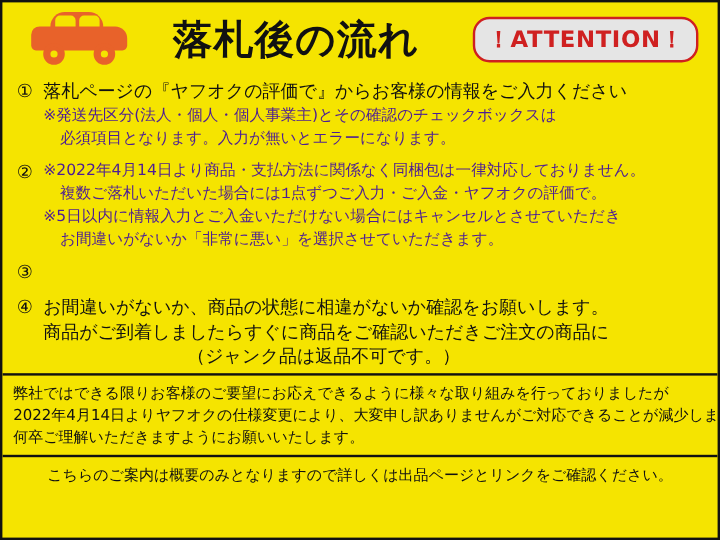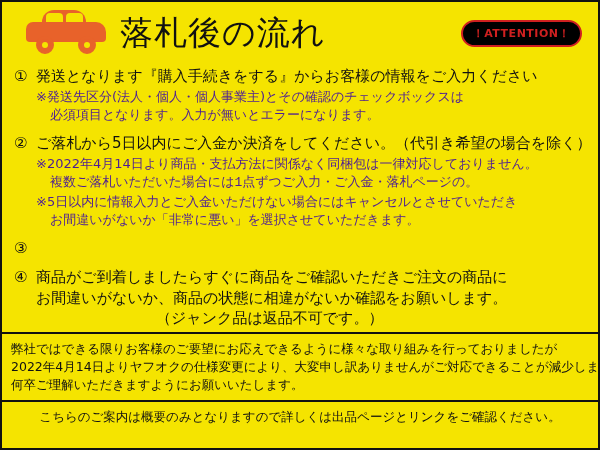--- a/index.html
+++ b/index.html
@@ -84,37 +84,37 @@
     width: 6px;
     height: 6px;
     border-radius: 50%;
     background: #f5e400;
   }
   .wheel.front { left: 16px; }
   .wheel.rear { left: 58px; }
 
   .header-title {
     font-size: 33px;
-    font-weight: normal;
+    font-weight: bold;
     color: #111111;
     letter-spacing: 1px;
-    margin-left: 8px;
+    margin-left: 32px;
     white-space: nowrap;
   }
   .attention-badge {
     margin-left: auto;
     margin-right: 6px;
     border: 2px solid #cf2020;
     border-radius: 14px;
     color: #cf2020;
-    font-size: 11px;
+    font-size: 19px;
     font-weight: bold;
     padding: 4px 10px;
     white-space: nowrap;
-    background: #000000;
+    background: #e5e5e5;
     letter-spacing: 0.5px;
   }
 
   
   .content {
     padding: 2px 12px 0 12px;
   }
   .item {
     display: flex;
     align-items: flex-start;
@@ -195,54 +195,53 @@
     </div>
     <div class="header-title">落札後の流れ</div>
     <div class="attention-badge">！ATTENTION！</div>
   </div>
 
   <div class="content">
 
     <div class="item">
       <div class="marker">①</div>
       <div class="item-body">
-        <div class="line main">発送となります『購入手続きをする』からお客様の情報をご入力ください</div>
+        <div class="line main">落札ページの『ヤフオクの評価で』からお客様の情報をご入力ください</div>
         <div class="line red">※発送先区分(法人・個人・個人事業主)とその確認のチェックボックスは</div>
         <div class="line red indent">必須項目となります。入力が無いとエラーになります。</div>
       </div>
     </div>
 
     <div class="block-gap"></div>
 
     <div class="item">
       <div class="marker">②</div>
       <div class="item-body">
-        <div class="line main">ご落札から5日以内にご入金か決済をしてください。（代引き希望の場合を除く）</div>
         <div class="line red">※2022年4月14日より商品・支払方法に関係なく同梱包は一律対応しておりません。</div>
-        <div class="line red indent">複数ご落札いただいた場合には1点ずつご入力・ご入金・落札ページの。</div>
+        <div class="line red indent">複数ご落札いただいた場合には1点ずつご入力・ご入金・ヤフオクの評価で。</div>
         <div class="line red">※5日以内に情報入力とご入金いただけない場合にはキャンセルとさせていただき</div>
         <div class="line red indent">お間違いがないか「非常に悪い」を選択させていただきます。</div>
       </div>
     </div>
 
     <div class="block-gap"></div>
 
     <div class="item">
       <div class="marker">③</div>
       <div class="item-body">
       </div>
     </div>
 
     <div class="block-gap"></div>
 
     <div class="item">
       <div class="marker">④</div>
       <div class="item-body">
+        <div class="line main">お間違いがないか、商品の状態に相違がないか確認をお願いします。</div>
         <div class="line main">商品がご到着しましたらすぐに商品をご確認いただきご注文の商品に</div>
-        <div class="line main">お間違いがないか、商品の状態に相違がないか確認をお願いします。</div>
         <div class="line main indent" style="padding-left:120px;">（ジャンク品は返品不可です。）</div>
       </div>
     </div>
 
   </div>
 
   <div class="footer">
     <div class="line">弊社ではできる限りお客様のご要望にお応えできるように様々な取り組みを行っておりましたが</div>
     <div class="line">2022年4月14日よりヤフオクの仕様変更により、大変申し訳ありませんがご対応できることが減少します。</div>
     <div class="line">何卒ご理解いただきますようにお願いいたします。</div>

